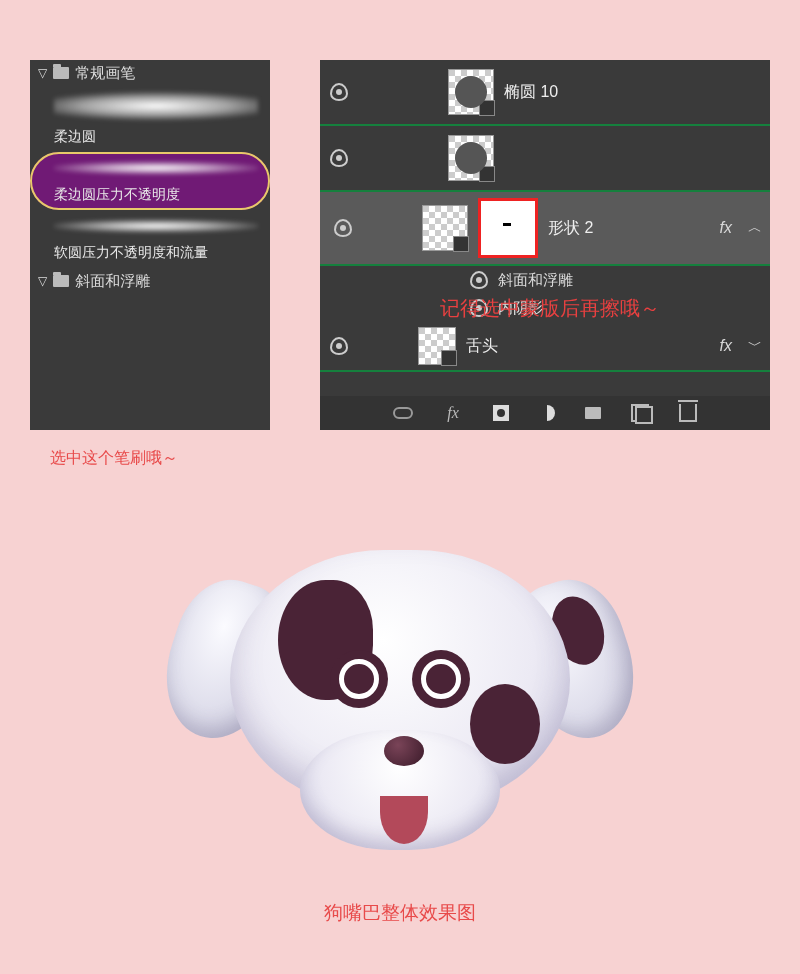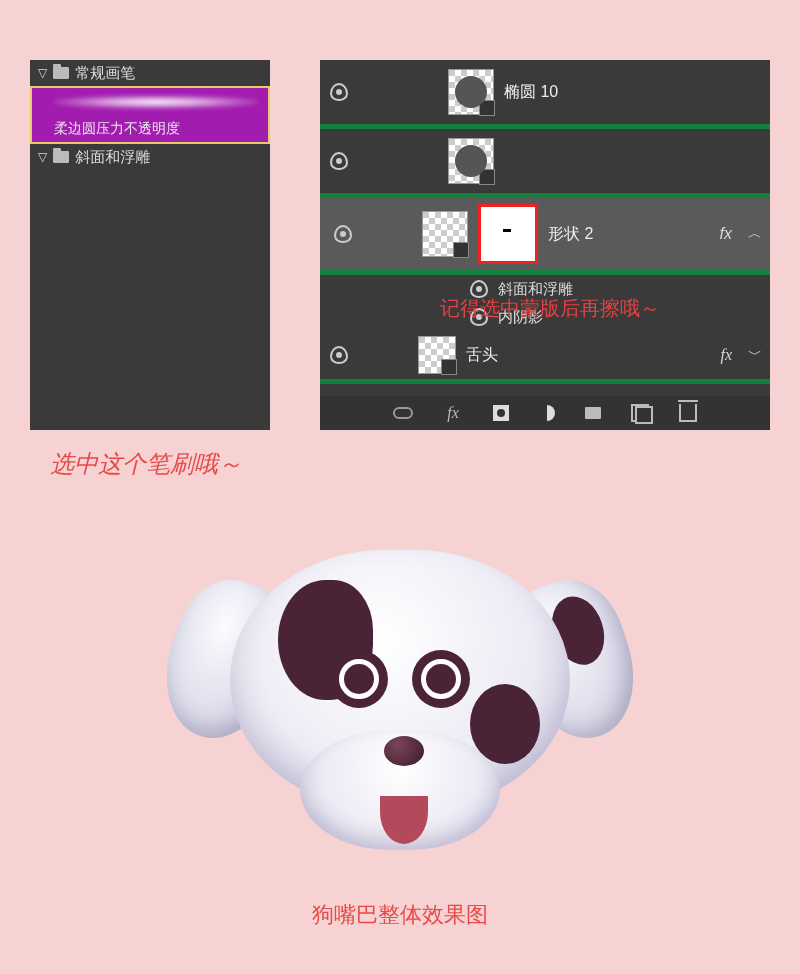--- a/index.html
+++ b/index.html
@@ -11,29 +11,29 @@
     overflow:hidden;
   }
   .panel{background:#3a3a3a;color:#e8e8e8;position:absolute;font-size:15px;}
   
   #brush-panel{left:30px;top:60px;width:240px;height:370px;}
   .tree-row{display:flex;align-items:center;height:26px;padding-left:8px;gap:6px;color:#ddd;}
   .tree-row .chev{display:inline-block;transform:rotate(0);font-size:12px;}
   .folder{width:16px;height:12px;background:#bbb;border-radius:1px;position:relative;}
   .folder::before{content:"";position:absolute;top:-3px;left:0;width:8px;height:3px;background:#bbb;border-radius:1px 1px 0 0;}
   .brush-item{padding:2px 12px 6px 24px;}
-  .brush-item.sel{outline:2px solid #e8c96a;outline-offset:-2px;background:#a21caf;}
+  .brush-item.sel{outline:2px solid #e8c96a;outline-offset:-2px;background:#701a75;border-radius:29px;}
   .brush-stroke{height:36px;background:radial-gradient(ellipse 90% 60% at 50% 50%,#fff 0%,#fff8 40%,transparent 70%);filter:blur(2px);margin-bottom:4px;}
   .brush-stroke.thin{height:28px;background:radial-gradient(ellipse 85% 40% at 50% 50%,#fff 0%,#fff9 30%,transparent 65%);}
   .brush-label{font-size:14px;color:#e8e8e8;}
-  #brush-caption{position:absolute;left:50px;top:448px;color:#e84a4a;font-size:24px;font-style:italic;}
+  #brush-caption{position:absolute;left:50px;top:448px;color:#e84a4a;font-size:16px;}
   
   #layers-panel{left:320px;top:60px;width:450px;height:370px;display:flex;flex-direction:column;}
   .layer-rows{flex:1;overflow:hidden;}
-  .lrow{display:flex;align-items:center;height:64px;border-bottom:5px solid #15803d;padding-left:10px;gap:10px;position:relative;}
+  .lrow{display:flex;align-items:center;height:64px;border-bottom:2px solid #15803d;padding-left:10px;gap:10px;position:relative;}
   .lrow.sel{background:#5a5a5a;}
   .eye{width:18px;height:18px;position:relative;flex:0 0 18px;}
   .eye::before{content:"";position:absolute;inset:0;border:2px solid #ccc;border-radius:50% 50% 50% 50%/60% 60% 40% 40%;}
   .eye::after{content:"";position:absolute;left:6px;top:6px;width:6px;height:6px;background:#ccc;border-radius:50%;}
   .spacer{flex:0 0 20px;}
   .thumb{width:44px;height:44px;background:repeating-conic-gradient(#fff 0 25%,#ccc 0 50%) 0 0/12px 12px;border:1px solid #999;position:relative;flex:0 0 44px;}
   .thumb.shape::after{content:"";position:absolute;inset:6px;background:#555;border-radius:50%;}
   .thumb.link-badge::before{content:"";position:absolute;right:-2px;bottom:-2px;width:14px;height:14px;background:#333;border:1px solid #888;}
   .mask{width:54px;height:54px;background:#fff;border:3px solid #e22;position:relative;flex:0 0 54px;}
   .mask::after{content:"";position:absolute;left:22px;top:22px;width:8px;height:3px;background:#000;}
@@ -50,21 +50,21 @@
   .tb-mask{width:16px;height:16px;background:#ddd;}
   .tb-mask::after{content:"";display:block;width:8px;height:8px;border-radius:50%;background:#333;margin:4px;}
   .tb-adj{width:16px;height:16px;border-radius:50%;background:linear-gradient(90deg,#333 50%,#ddd 50%);}
   .tb-folder{width:16px;height:12px;background:#bbb;border-radius:1px;}
   .tb-new{width:14px;height:14px;border:2px solid #bbb;position:relative;}
   .tb-new::after{content:"";position:absolute;left:2px;bottom:-4px;width:14px;height:14px;border:2px solid #bbb;background:#333;}
   .tb-trash{width:14px;height:16px;border:2px solid #bbb;border-top:none;position:relative;}
   .tb-trash::before{content:"";position:absolute;top:-4px;left:-3px;width:20px;height:2px;background:#bbb;}
   
   #dog{position:absolute;left:180px;top:540px;width:440px;height:340px;}
-  #dog-caption{position:absolute;left:0;width:800px;top:900px;text-align:center;color:#e84a4a;font-size:22px;}
+  #dog-caption{position:absolute;left:0;width:800px;top:900px;text-align:center;color:#e84a4a;font-size:19px;}
   .ear{position:absolute;width:110px;height:160px;border-radius:60px 60px 70px 70px/80px 80px 100px 100px;background:radial-gradient(ellipse at 40% 30%,#fbfbff,#d7d6e6 70%,#b9b8cf);box-shadow:inset -6px -10px 18px rgba(80,70,110,.25);}
   .ear.l{left:-10px;top:40px;transform:rotate(18deg);}
   .ear.r{right:-10px;top:40px;transform:rotate(-18deg);}
   .spot-ear{position:absolute;width:50px;height:70px;background:#4a2336;border-radius:50%;}
   .ear.r .spot-ear{right:18px;top:18px;}
   .head{position:absolute;left:50px;top:10px;width:340px;height:260px;border-radius:50%/55%;background:radial-gradient(circle at 45% 35%,#ffffff,#eceaf4 60%,#cfcde2);box-shadow:inset 0 -18px 30px rgba(90,80,130,.25);}
   .spot-head{position:absolute;background:#4a2336;border-radius:50%;}
   .spot1{left:48px;top:30px;width:95px;height:120px;border-radius:60% 50% 55% 60%;}
   .spot2{right:30px;bottom:46px;width:70px;height:80px;}
   .deye{position:absolute;top:100px;width:58px;height:58px;border-radius:50%;background:#4a2336;display:flex;align-items:center;justify-content:center;}
@@ -76,23 +76,31 @@
 </style>
 </head>
 <body>
 
 <div id="brush-panel" class="panel">
   <div class="tree-row">
     <span class="chev">▽</span>
     <span class="folder"></span>
     <span>常规画笔</span>
   </div>
+  <div class="brush-item">
+    <div class="brush-stroke"></div>
+    <div class="brush-label">柔边圆</div>
+  </div>
   <div class="brush-item sel">
     <div class="brush-stroke thin"></div>
     <div class="brush-label">柔边圆压力不透明度</div>
+  </div>
+  <div class="brush-item">
+    <div class="brush-stroke thin"></div>
+    <div class="brush-label">软圆压力不透明度和流量</div>
   </div>
   <div class="tree-row">
     <span class="chev">▽</span>
     <span class="folder"></span>
     <span>斜面和浮雕</span>
   </div>
 </div>
 <div id="brush-caption">选中这个笔刷哦～</div>
 
 <div id="layers-panel" class="panel">
@@ -127,21 +135,21 @@
     </div>
     <div class="efx-row">
       <span class="eye"></span>
       <span>斜面和浮雕</span>
     </div>
     <div class="efx-row">
       <span class="eye"></span>
       <span>内阴影</span>
     </div>
 
-    <div class="lrow" style="height:48px;font-family:Liberation Serif, serif;">
+    <div class="lrow" style="height:48px;">
       <span class="eye"></span>
       <span class="spacer"></span>
         <span class="spacer"></span>
       <span class="thumb link-badge" style="width:36px;height:36px;flex-basis:36px;"></span>
       <span class="lname">舌头</span>
       <span class="fx">fx</span>
       <span class="caret">﹀</span>
     </div>
   </div>
 

